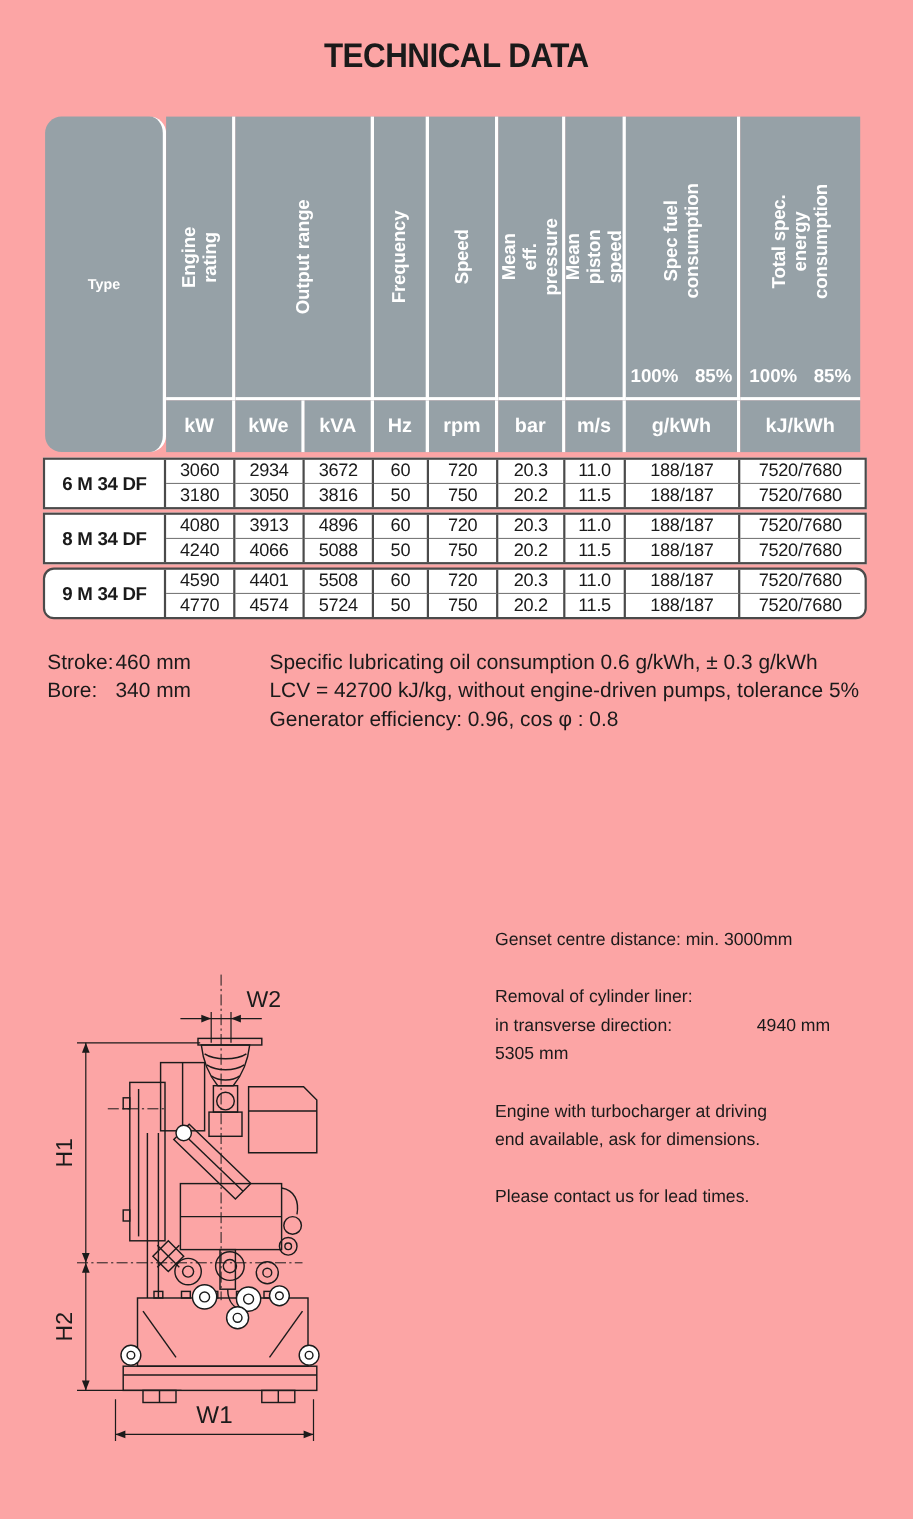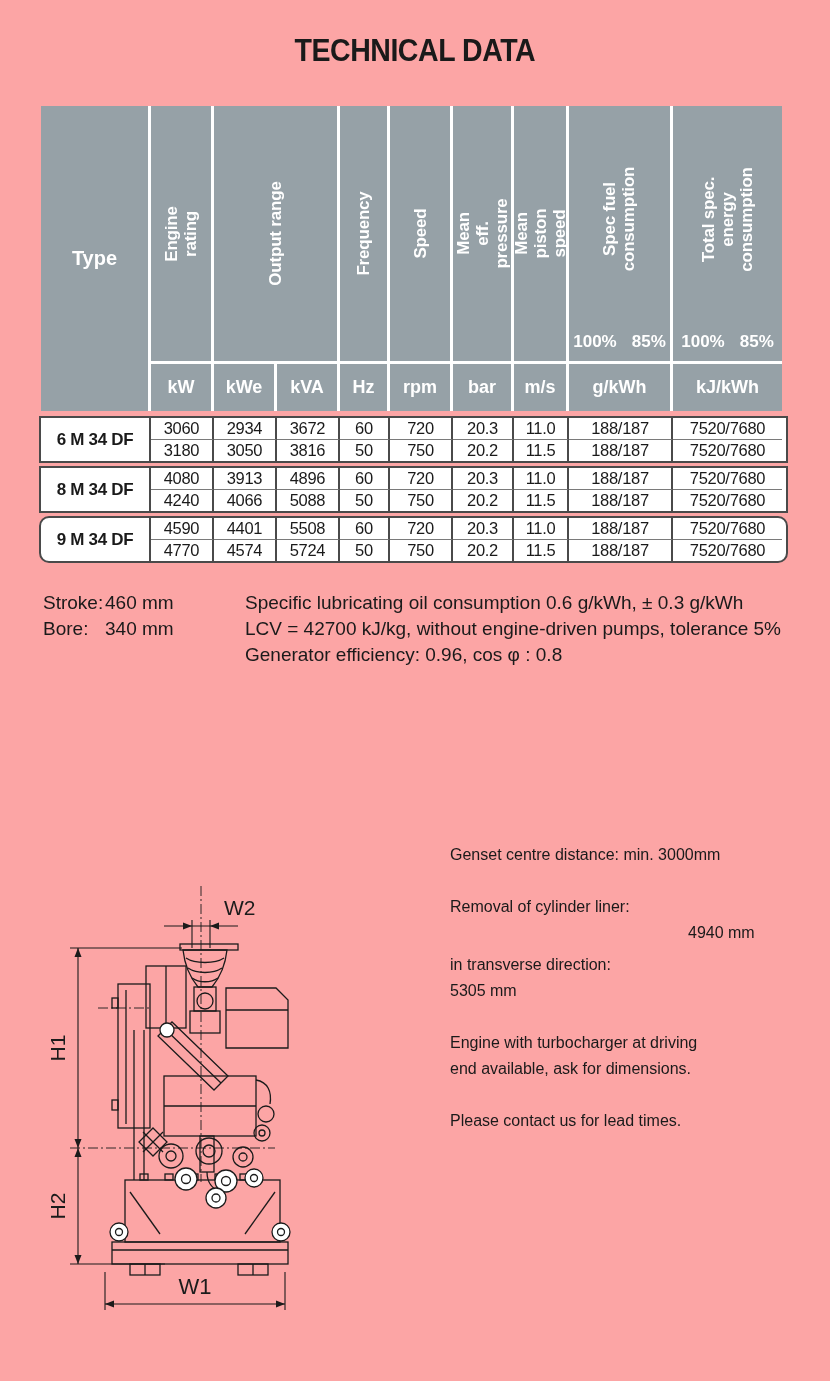--- a/index.html
+++ b/index.html
@@ -10,21 +10,21 @@
   .title{position:absolute;left:0;top:33px;width:830px;text-align:center;}
   .title span{display:inline-block;font-size:31px;font-weight:bold;letter-spacing:-.5px;transform:scaleX(.92);}
 
   
   .tgrid{display:grid;grid-template-columns:110px 63px 63px 63px 50px 63px 61px 55px 104px 109px;}
   .thead{position:absolute;left:41px;top:106px;grid-template-rows:258px 47px;}
   .hc{background:#96A1A7;border-right:3px solid #fff;box-sizing:border-box;
       display:flex;align-items:center;justify-content:center;color:#fff;font-weight:bold;}
   .hA{border-bottom:3px solid #fff;}
   .hc.last{border-right:none;}
-  .htype{grid-row:1/3;grid-column:1;font-size:20px;border-bottom:none;}
+  .htype{grid-row:1/3;grid-column:1;font-size:13px;border-bottom:none;border-radius:15px;}
   .span2{grid-column:span 2;}
   .rot{display:inline-block;transform:rotate(-90deg);white-space:pre-line;text-align:center;
        font-size:17px;line-height:19px;letter-spacing:-.2px;}
   .hcol2{flex-direction:column;justify-content:flex-start;}
   .rotwrap{flex:1;display:flex;align-items:center;justify-content:center;width:100%;}
   .loads{display:flex;justify-content:center;gap:15px;padding-bottom:9px;font-size:17px;}
   .unit{font-size:18px;}
 
   
   .group{position:absolute;left:39px;width:745px;border:2px solid #4a4a4a;background:#fff;
@@ -39,21 +39,21 @@
   
   .notes-left{position:absolute;left:43px;top:590px;font-size:19px;line-height:26px;}
   .notes-left .row{display:flex;}
   .notes-left .lbl{width:62px;}
   .notes-right{position:absolute;left:245px;top:590px;font-size:19px;line-height:26px;white-space:nowrap;}
 
   
   .info{position:absolute;left:450px;top:842px;font-size:16px;line-height:26px;}
   .info .para{margin-bottom:26px;}
   .info .lrow{display:flex;}
-  .info .llbl{width:238px;margin-top:32px;}
+  .info .llbl{width:238px;}
   .pre{white-space:pre-line;}
 
   
   .drawing{position:absolute;left:40px;top:880px;}
   svg text{font-family:"Liberation Sans","DejaVu Sans",sans-serif;fill:#1b1b1b;}
 </style>
 </head>
 <body>
 
 <div class="page">

